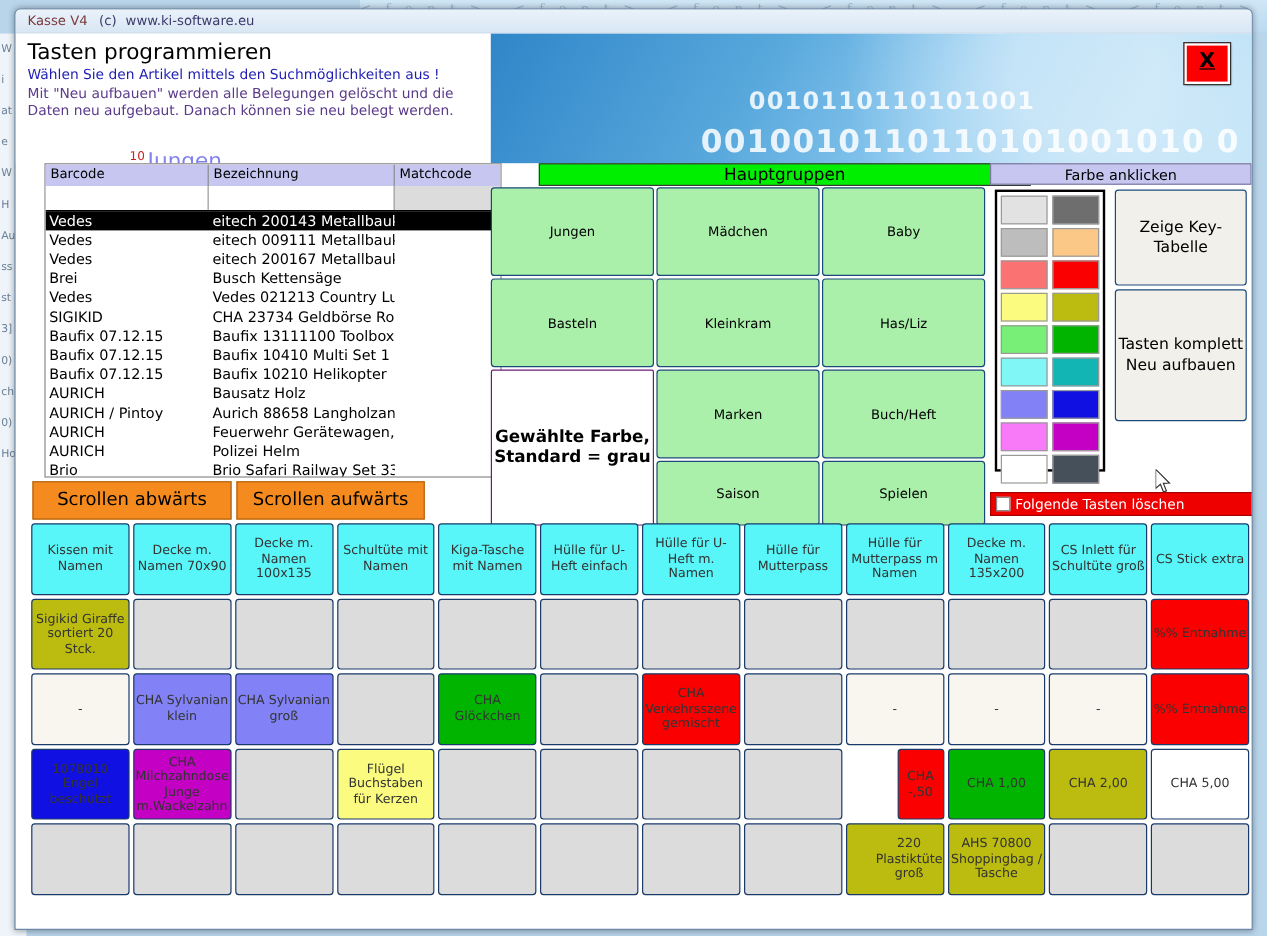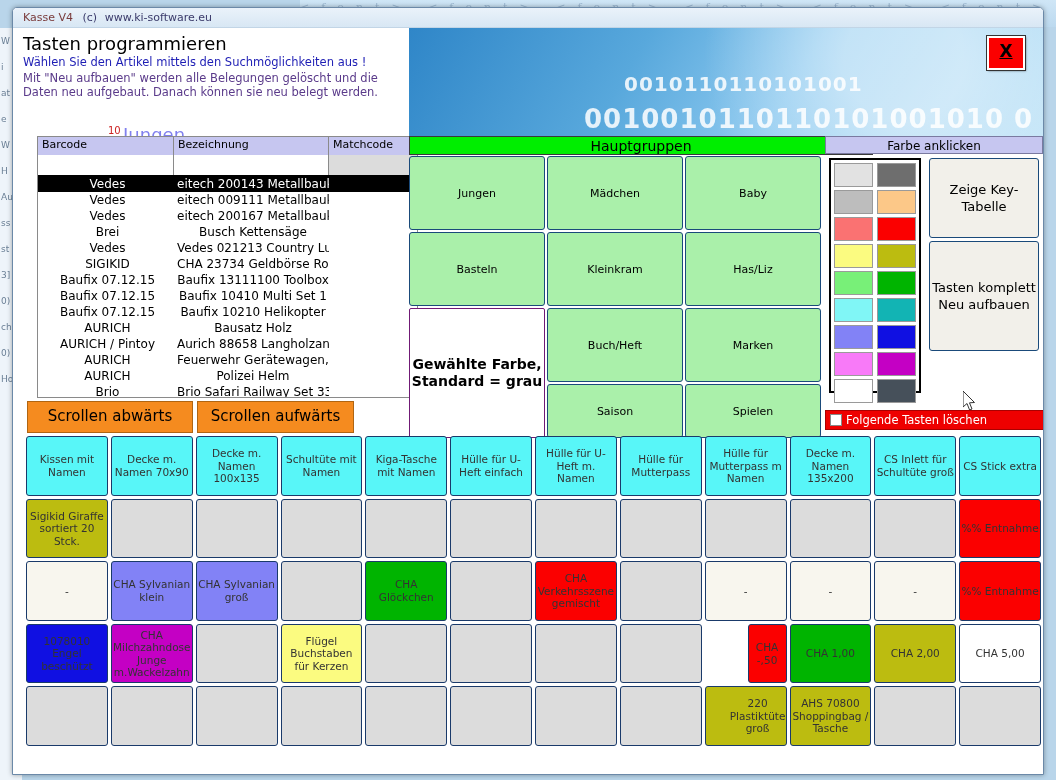--- a/index.html
+++ b/index.html
@@ -84,25 +84,25 @@
   #tablebox{position:absolute;left:24px;top:128px;width:381px;height:262px;
             border:1px solid #8a8a8a;background:#fff;box-sizing:border-box;overflow:hidden;}
   #thead{display:flex;height:18px;background:#c6c6f0;font-size:11px;color:#000;}
   #thead div{border-right:1px solid #8a8a8a;padding:1px 0 0 4px;box-sizing:border-box;}
   .col-bc{width:136px;}
   .col-bez{width:155px;}
   .col-mc{width:88px;border-right:none !important;}
   #tfilter{display:flex;height:20px;font-size:11px;border-bottom:1px solid #000;}
   #tfilter div{border-right:1px solid #8a8a8a;box-sizing:border-box;background:#fff;}
   #tfilter .col-mc{background:#dcdcdc;}
-  .trow{display:flex;height:16px;font-size:12px;color:#000;line-height:16px;text-align:center;}
+  .trow{display:flex;height:16px;font-size:12px;color:#000;line-height:16px;}
   .trow.sel{background:#000;color:#fff;}
   .trow div{box-sizing:border-box;padding-left:3px;overflow:hidden;white-space:nowrap;}
   
-  #hg{position:absolute;left:396px;top:128px;width:464px;height:296px;}
+  #hg{position:absolute;left:396px;top:128px;width:410px;height:296px;padding-left:40px;}
   #hg-title{background:#00ee00;height:19px;text-align:center;font-size:14px;
             color:#000;line-height:19px;border:1px solid #3a3a3a;box-sizing:border-box;}
   #hg-grid{position:absolute;left:0;top:20px;width:410px;height:276px;
            display:grid;grid-template-columns:136px 136px 136px;
            grid-template-rows:74px 74px 74px 54px;gap:2px;}
   .hgbtn{background:#aaf0aa;border:1px solid #1a4a7a;border-radius:3px;
          display:flex;align-items:center;justify-content:center;
          font-size:11px;color:#000;cursor:pointer;}
   .hgwhite{background:#fff;border:1px solid #701a75;border-radius:2px;
            display:flex;align-items:center;justify-content:center;text-align:center;
@@ -299,22 +299,22 @@
 
   <div id="hg">
     <div id="hg-title">Hauptgruppen</div>
     <div id="hg-grid">
       <div class="hgbtn">Jungen</div>
       <div class="hgbtn">Mädchen</div>
       <div class="hgbtn">Baby</div>
       <div class="hgbtn">Basteln</div>
       <div class="hgbtn">Kleinkram</div>
       <div class="hgbtn">Has/Liz</div>
+      <div class="hgbtn">Marken</div>
       <div class="hgbtn">Buch/Heft</div>
-      <div class="hgbtn">Marken</div>
       <div class="hgwhite">Gewählte Farbe, Standard = grau</div>
       <div class="hgbtn">Saison</div>
       <div class="hgbtn">Spielen</div>
     </div>
   </div>
 
   <div id="fa">
     <div id="fa-title">Farbe anklicken</div>
     <div id="swatchbox">
         <div class="swrow">

